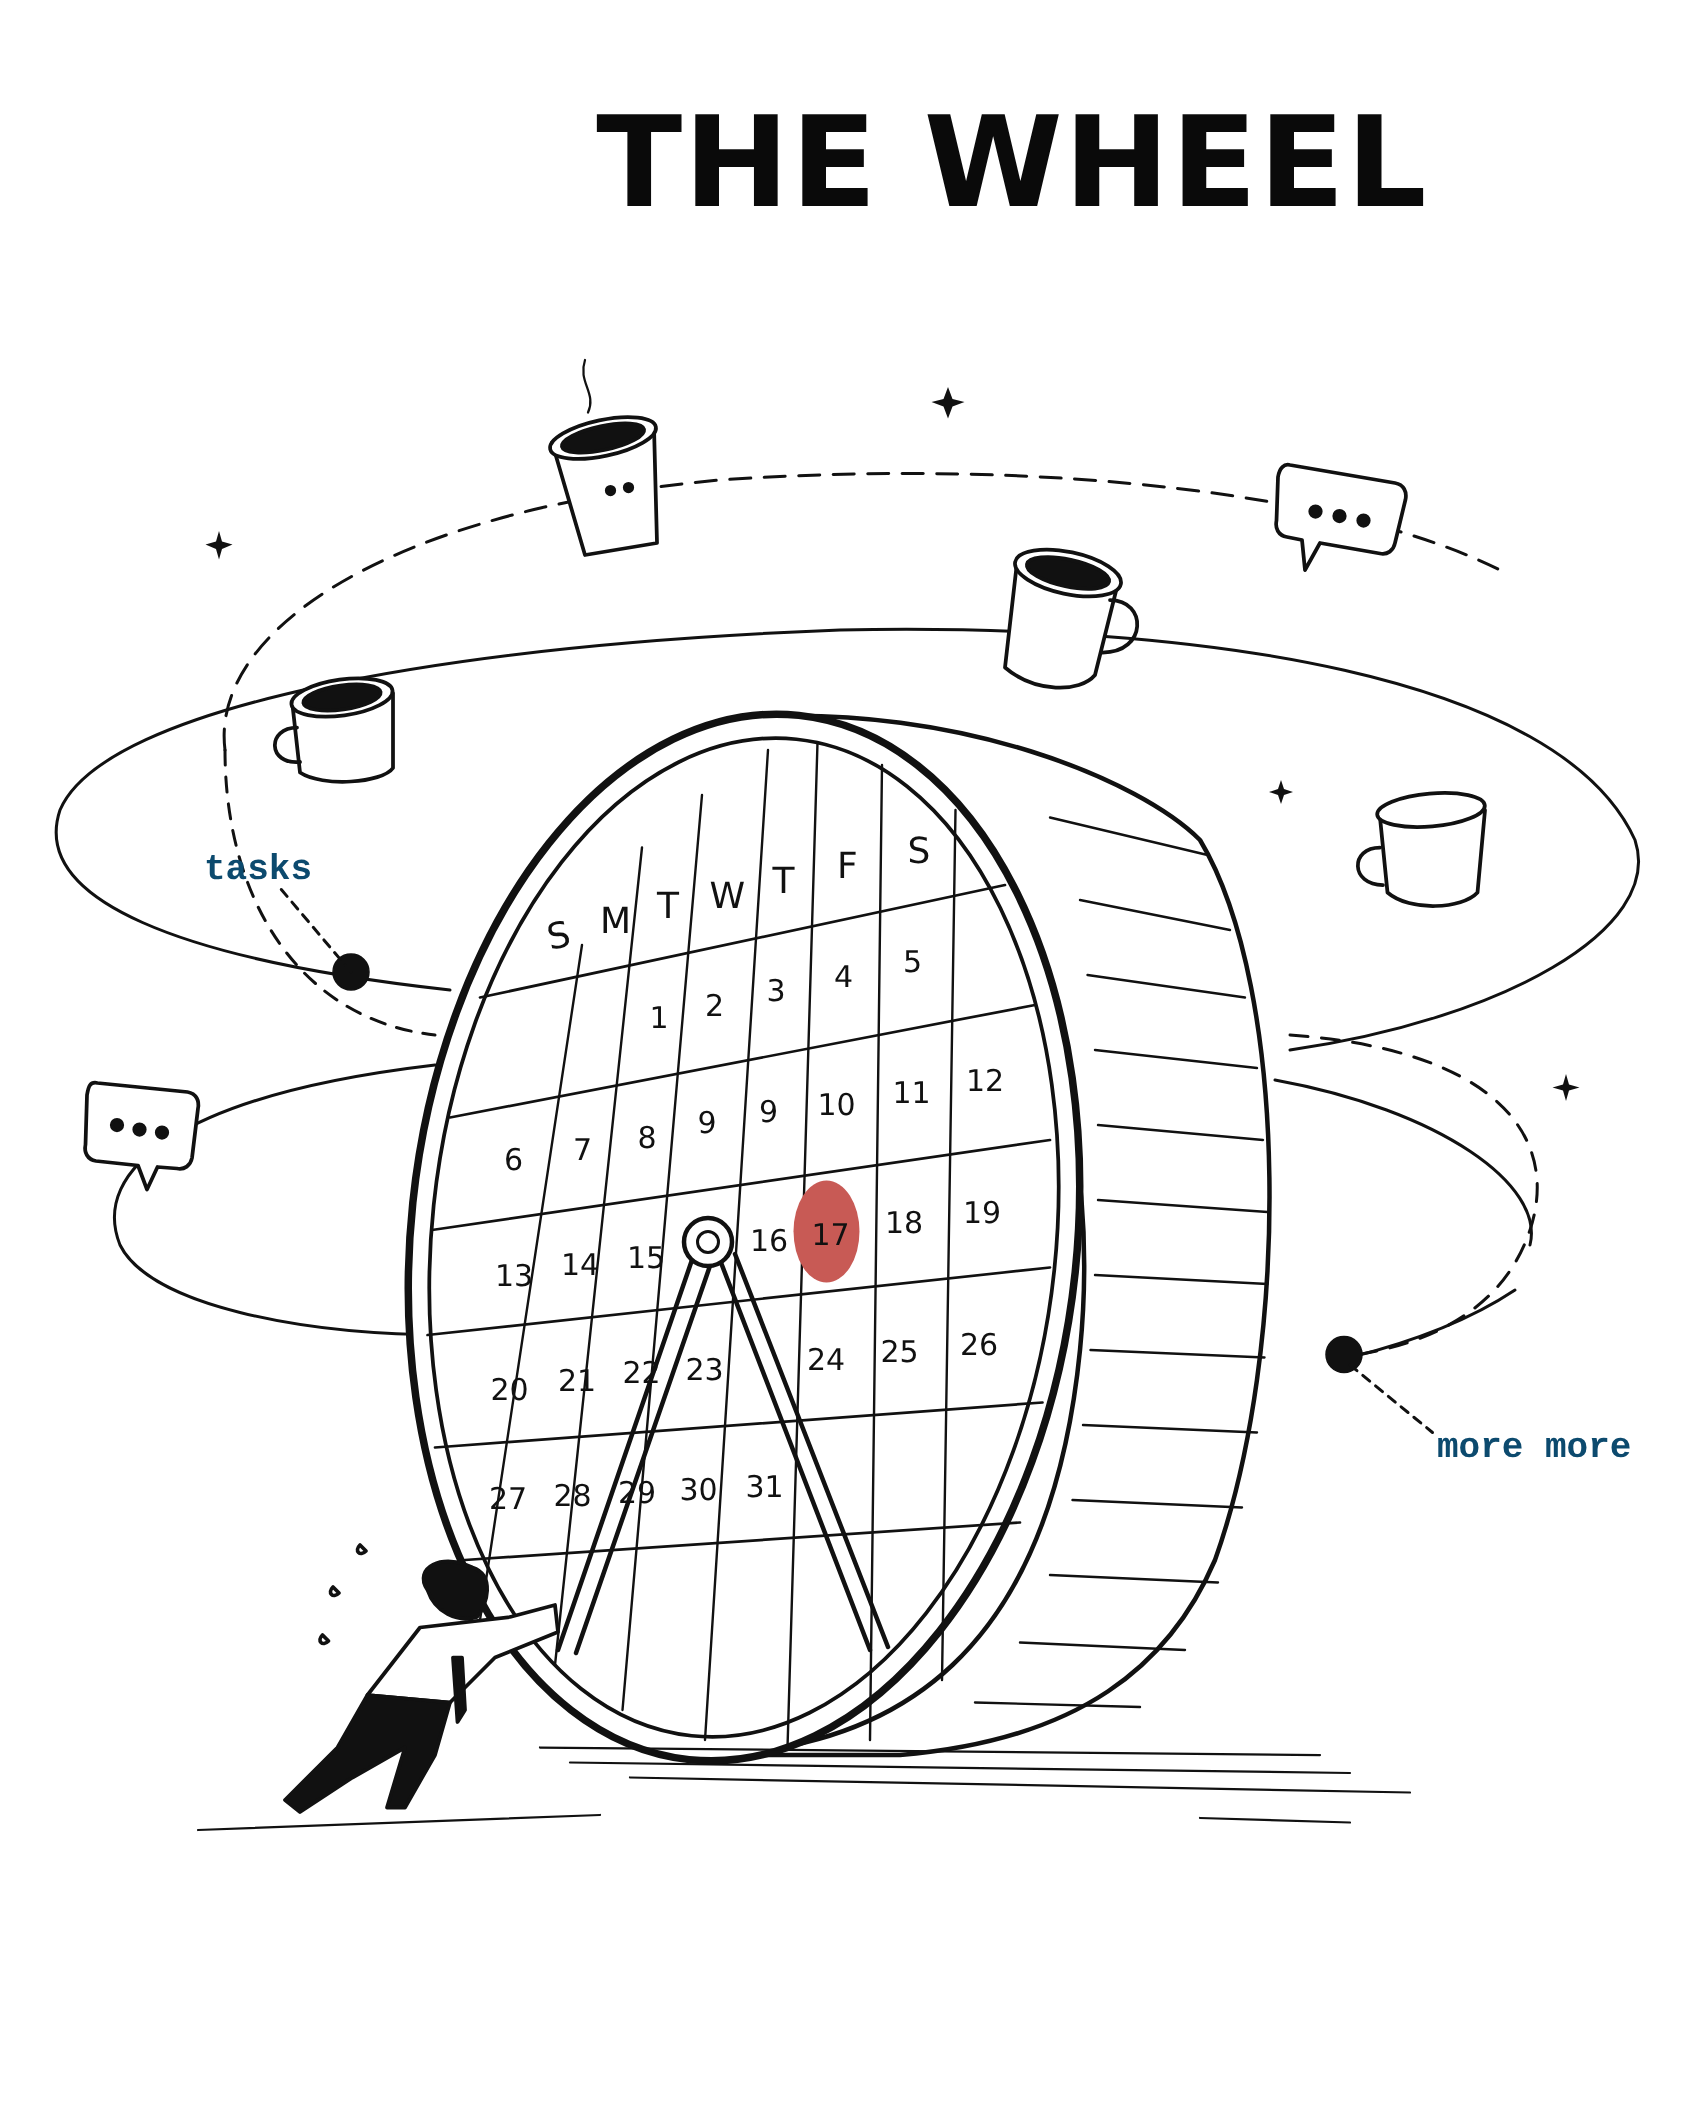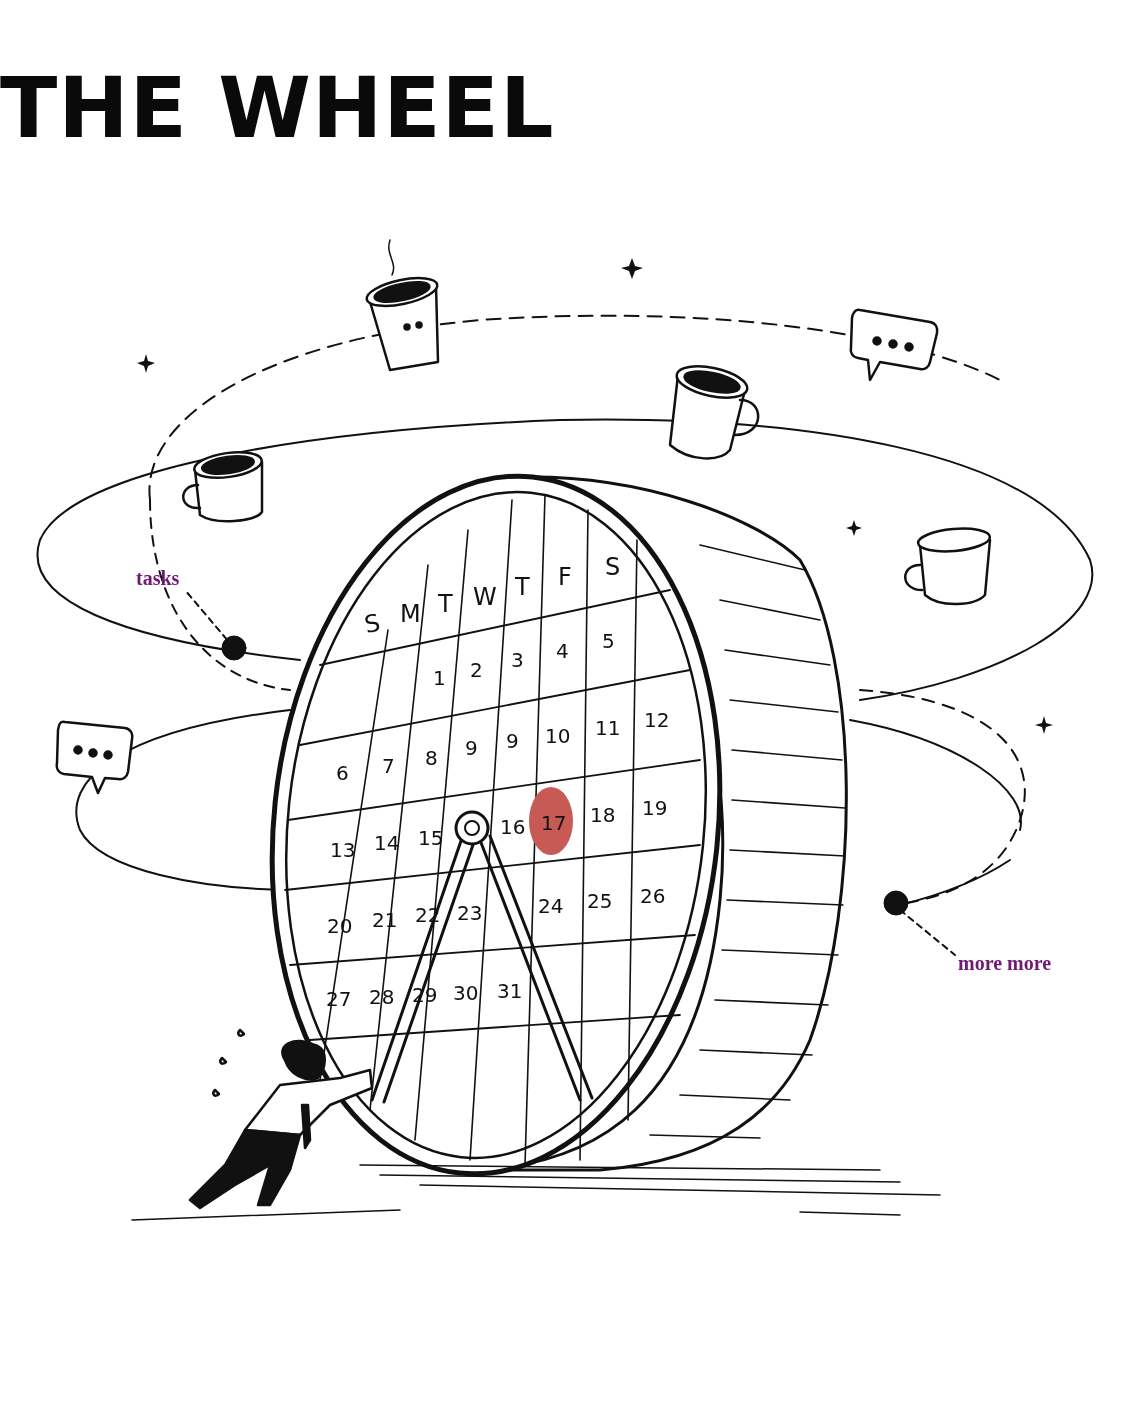--- a/index.html
+++ b/index.html
@@ -1,19 +1,19 @@
 <!DOCTYPE html>
 <html><head>
 <meta charset="utf-8">
 <style>
   html, body { margin:0; padding:0; background:#ffffff; }
   body { width:1122px; height:1402px; position:relative; overflow:hidden; font-family:"DejaVu Sans", sans-serif; }
-  .title { position:absolute; left:0; top:66px; width:952px; text-align:left; font-family:"DejaVu Sans", sans-serif; font-weight:bold; font-size:84px; letter-spacing:1px; color:#0a0a0a; line-height:1; }
+  .title { position:absolute; left:0; top:66px; width:952px; text-align:right; font-family:"DejaVu Sans", sans-serif; font-weight:bold; font-size:84px; letter-spacing:1px; color:#0a0a0a; line-height:1; }
   svg.art { position:absolute; left:0; top:0; }
-  .lbl { position:absolute; font-family:Liberation Serif, serif; font-weight:bold; font-size:20px; color:#701a75; }
+  .lbl { position:absolute; font-family:Liberation Mono, monospace; font-weight:bold; font-size:24px; color:#0c4a6e; }
 </style>
 </head>
 <body>
 
 <div class="title">THE WHEEL</div>
 
 <svg class="art" width="1122" height="1402" viewBox="0 0 1122 1402" fill="none" stroke="#111" stroke-linecap="round" stroke-linejoin="round">
 
   <g stroke-width="2">
     <path d="M300,660 C120,640 20,600 40,540 C70,470 300,430 560,420 C800,415 1040,450 1090,560 C1110,620 1000,680 860,700"></path>

